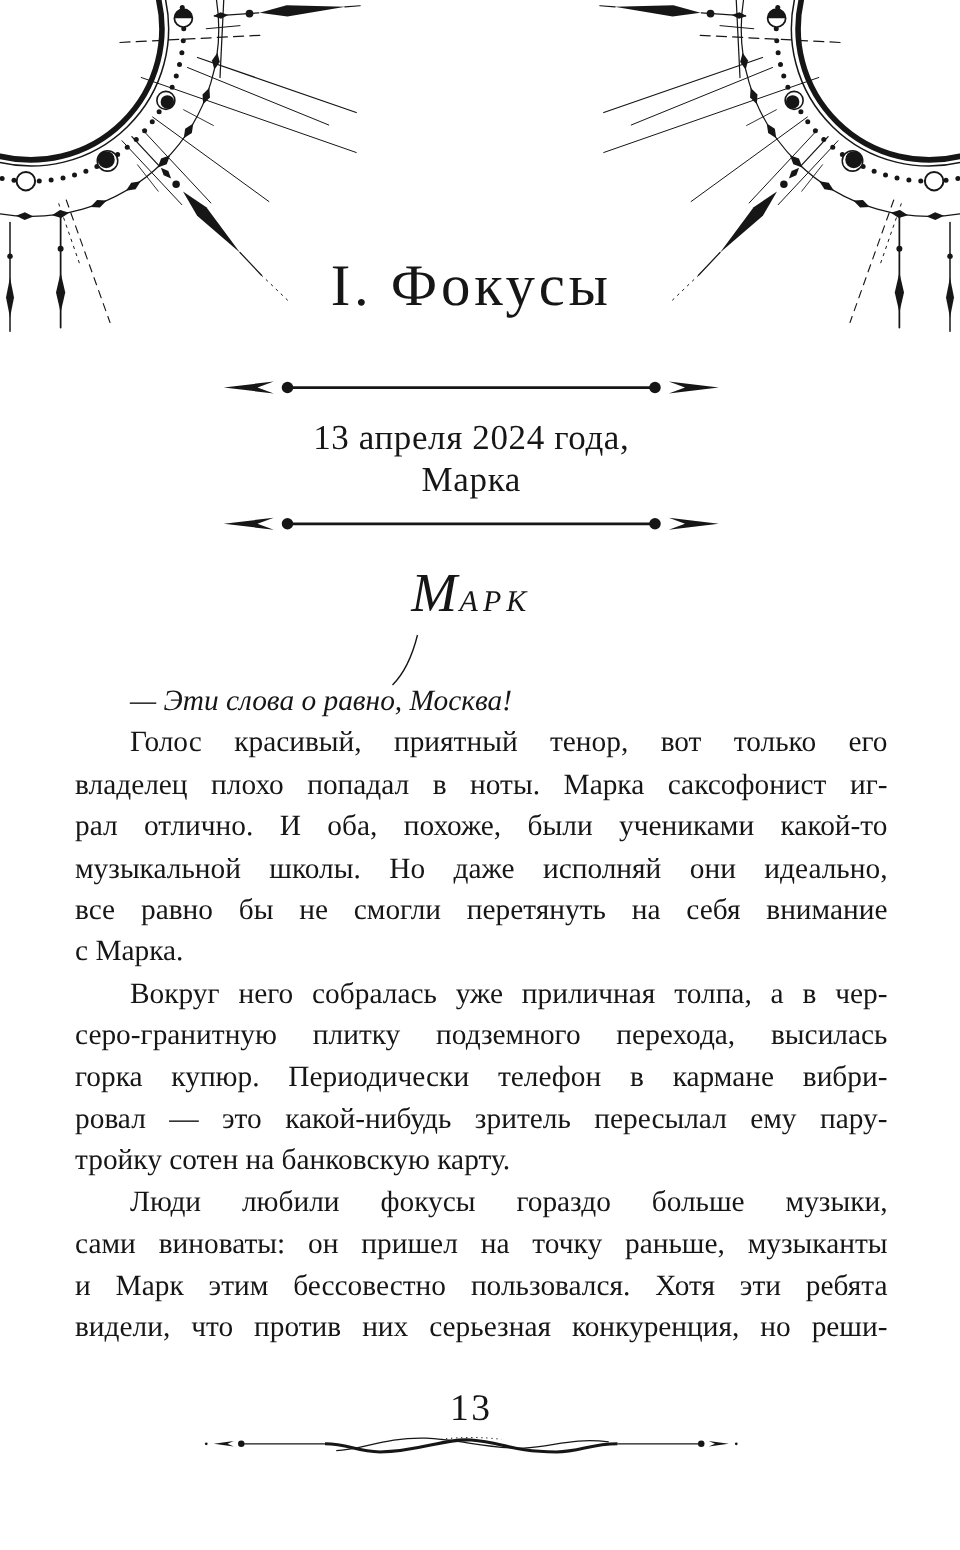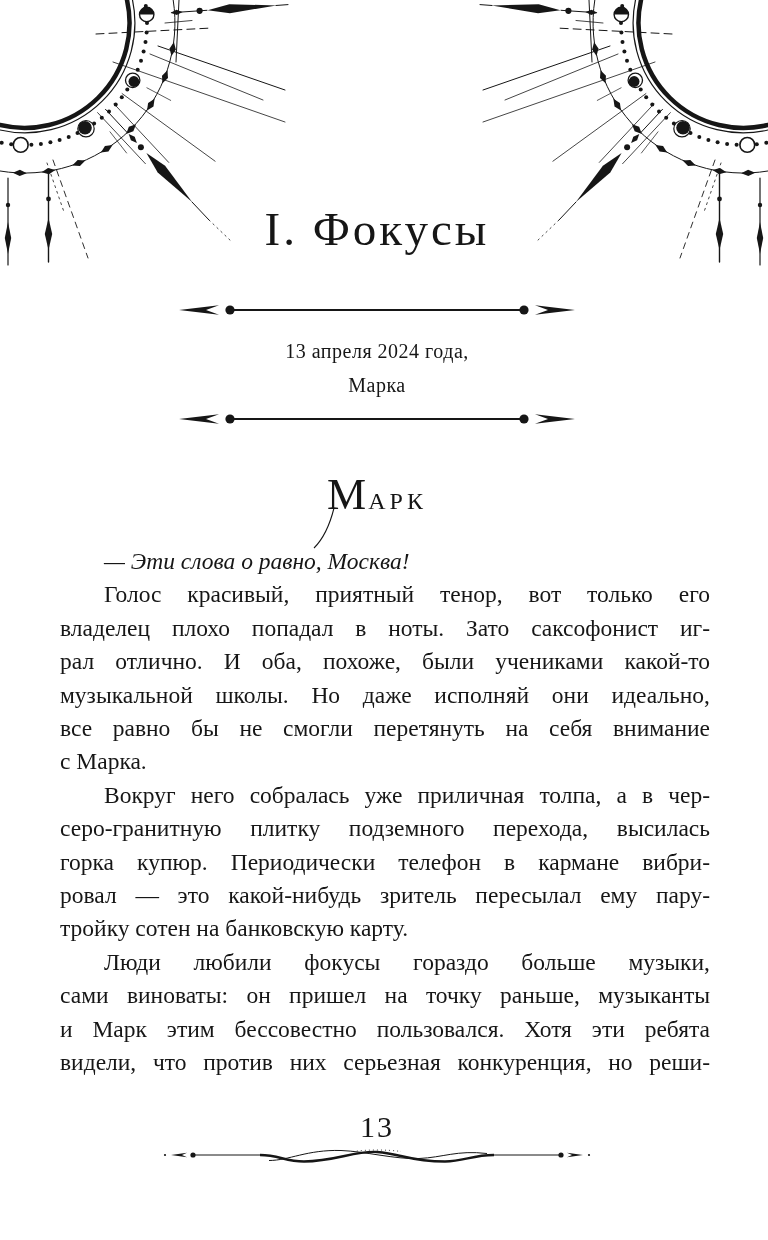--- a/index.html
+++ b/index.html
@@ -21,24 +21,24 @@
     top:202px;
     font-size:47px;line-height:54px;
     letter-spacing:3px;
     font-weight:normal;
   }
   .rule{display:inline-block;width:400px;height:16px;}
   .rule-1{top:302px;}
   .rule-2{top:411px;}
   .dateline{
     top:334px;
-    font-size:20px;line-height:34px;
+    font-size:28px;line-height:34px;
     letter-spacing:0.5px;
   }
-  .section-heading{top:472px;letter-spacing:2px;}
+  .section-heading{top:452px;letter-spacing:2px;font-style:italic;}
   .section-heading .initial{font-size:44px;line-height:46px;}
   .section-heading .rest{
     font-size:24px;text-transform:uppercase;letter-spacing:4px;
   }
   .heading-flourish{position:absolute;left:312px;top:506px;width:24px;height:46px;}
   .bodytext{
     position:absolute;left:60px;width:650px;top:545px;
     font-size:23.5px;line-height:33.4px;
   }
   .line{text-align:justify;text-align-last:justify;}
@@ -217,21 +217,21 @@
   <div class="centered section-heading">
     <span class="initial">М</span><span class="rest">арк</span>
   </div>
   <svg class="heading-flourish" viewBox="0 0 24 46">
     <path d="M 22,2 C 18,18 12,32 2,42" fill="none" stroke="#161616" stroke-width="1.1"></path>
   </svg>
 
   <div class="bodytext">
       <div class="line last italic indent">—  Эти слова о равно, Москва!</div>
       <div class="line indent">Голос красивый, приятный тенор, вот только его</div>
-      <div class="line">владелец плохо попадал в ноты. Зато саксофонист иг-</div>
+      <div class="line">владелец плохо попадал в ноты. Марка саксофонист иг-</div>
       <div class="line">рал отлично. И оба, похоже, были учениками какой-то</div>
       <div class="line">музыкальной школы. Но даже исполняй они идеально,</div>
       <div class="line">все равно бы не смогли перетянуть на себя внимание</div>
       <div class="line last">с Марка.</div>
       <div class="line indent">Вокруг него собралась уже приличная толпа, а в чер-</div>
       <div class="line">серо-гранитную плитку подземного перехода, высилась</div>
       <div class="line">горка купюр. Периодически телефон в кармане вибри-</div>
       <div class="line">ровал — это какой-нибудь зритель пересылал ему пару-</div>
       <div class="line last">тройку сотен на банковскую карту.</div>
       <div class="line indent">Люди любили фокусы гораздо больше музыки,</div>

